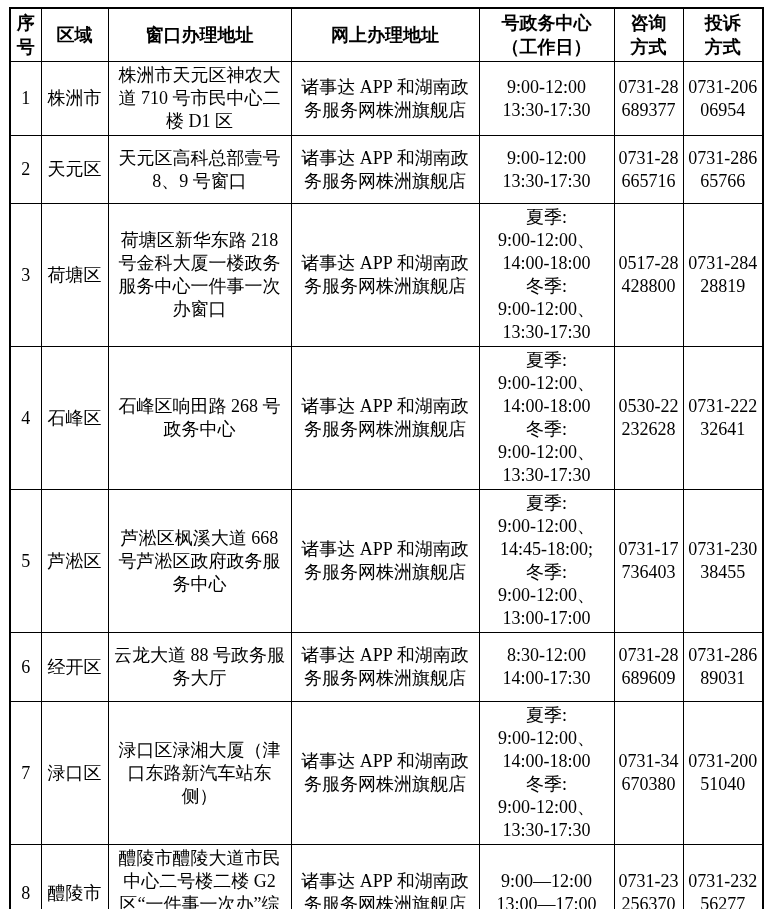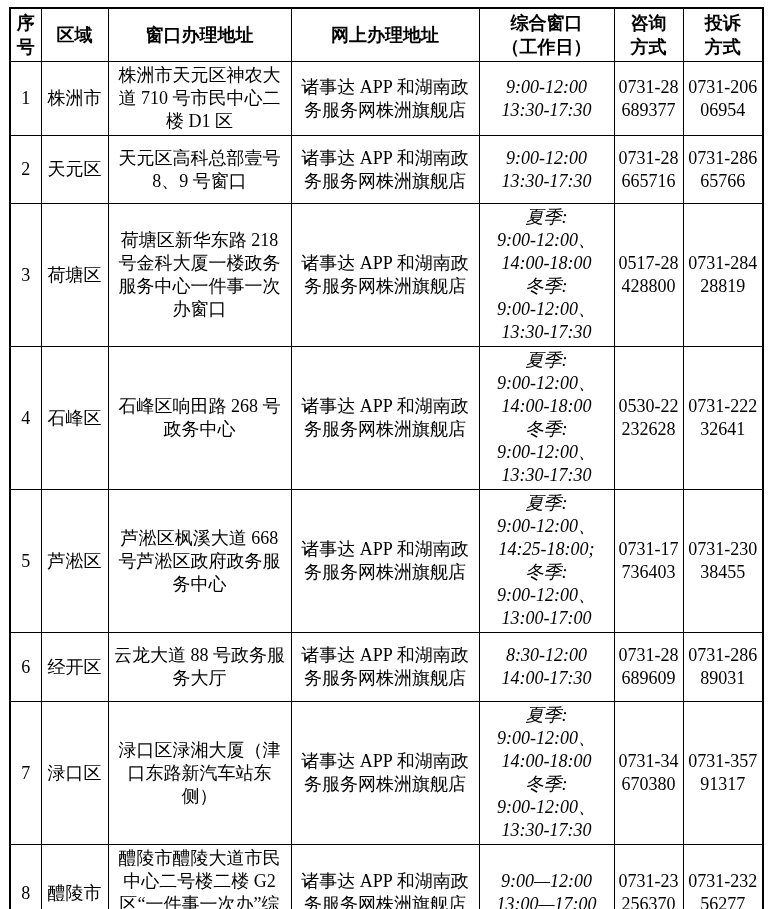--- a/index.html
+++ b/index.html
@@ -51,21 +51,21 @@
   tbody tr:nth-child(8) { height: 82px; }
 
   td.phone-consult {
     word-break: break-all;
     padding: 2px 6px;
   }
   td.phone-complaint {
     word-break: break-all;
     padding: 2px 6px;
   }
-  td.hours div { white-space: nowrap; font-style: italic; }
+  td.hours div { white-space: nowrap; }
   td.addr { padding: 2px 4px; }
 </style>
 </head>
 <body>
 
 <div class="page">
   <table class="gov-table">
     <colgroup>
       <col style="width:31px">
       <col style="width:67px">
@@ -84,21 +84,21 @@
           <th>
             <div>区域</div>
           </th>
           <th>
             <div>窗口办理地址</div>
           </th>
           <th>
             <div>网上办理地址</div>
           </th>
           <th>
-            <div>综合窗口</div>
+            <div>号政务中心</div>
             <div>（工作日）</div>
           </th>
           <th>
             <div>咨询</div>
             <div>方式</div>
           </th>
           <th>
             <div>投诉</div>
             <div>方式</div>
           </th>
@@ -162,21 +162,21 @@
           <td class="phone-complaint">0731-22232641</td>
         </tr>
         <tr>
           <td>5</td>
           <td>芦淞区</td>
           <td class="addr">芦淞区枫溪大道 668 号芦淞区政府政务服务中心</td>
           <td class="addr">诸事达 APP 和湖南政务服务网株洲旗舰店</td>
           <td class="hours">
             <div>夏季:</div>
             <div>9:00-12:00、</div>
-            <div>14:25-18:00;</div>
+            <div>14:45-18:00;</div>
             <div>冬季:</div>
             <div>9:00-12:00、</div>
             <div>13:00-17:00</div>
           </td>
           <td class="phone-consult">0731-17736403</td>
           <td class="phone-complaint">0731-23038455</td>
         </tr>
         <tr>
           <td>6</td>
           <td>经开区</td>
@@ -196,21 +196,21 @@
           <td class="addr">诸事达 APP 和湖南政务服务网株洲旗舰店</td>
           <td class="hours">
             <div>夏季:</div>
             <div>9:00-12:00、</div>
             <div>14:00-18:00</div>
             <div>冬季:</div>
             <div>9:00-12:00、</div>
             <div>13:30-17:30</div>
           </td>
           <td class="phone-consult">0731-34670380</td>
-          <td class="phone-complaint">0731-35791317</td>
+          <td class="phone-complaint">0731-20051040</td>
         </tr>
         <tr>
           <td>8</td>
           <td>醴陵市</td>
           <td class="addr">醴陵市醴陵大道市民中心二号楼二楼 G2 区“一件事一次办”综合窗口</td>
           <td class="addr">诸事达 APP 和湖南政务服务网株洲旗舰店</td>
           <td class="hours">
             <div>9:00—12:00</div>
             <div>13:00—17:00</div>
           </td>

